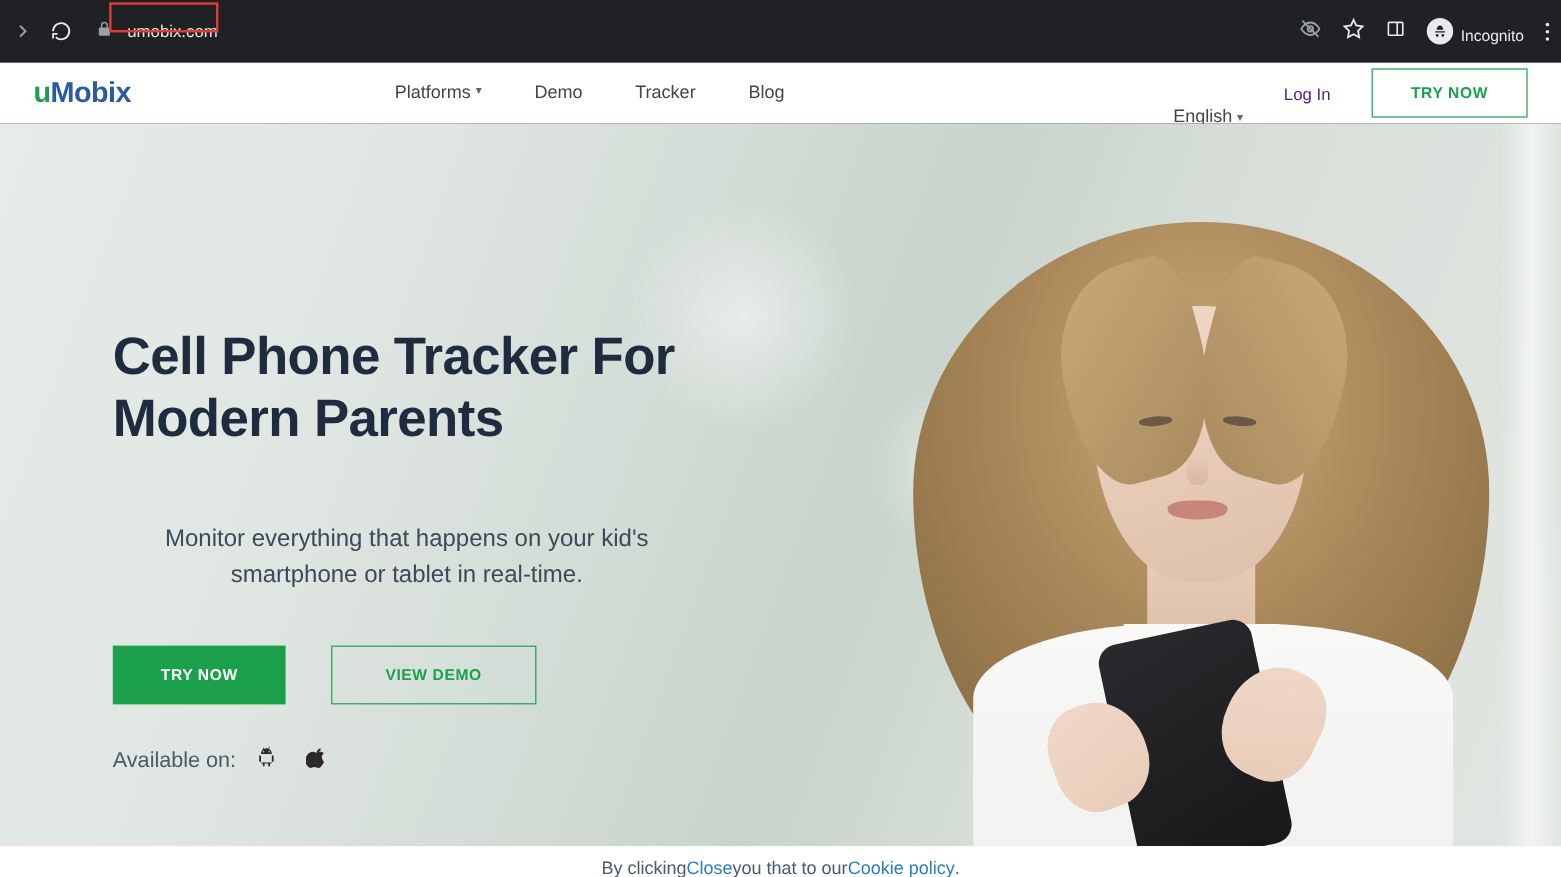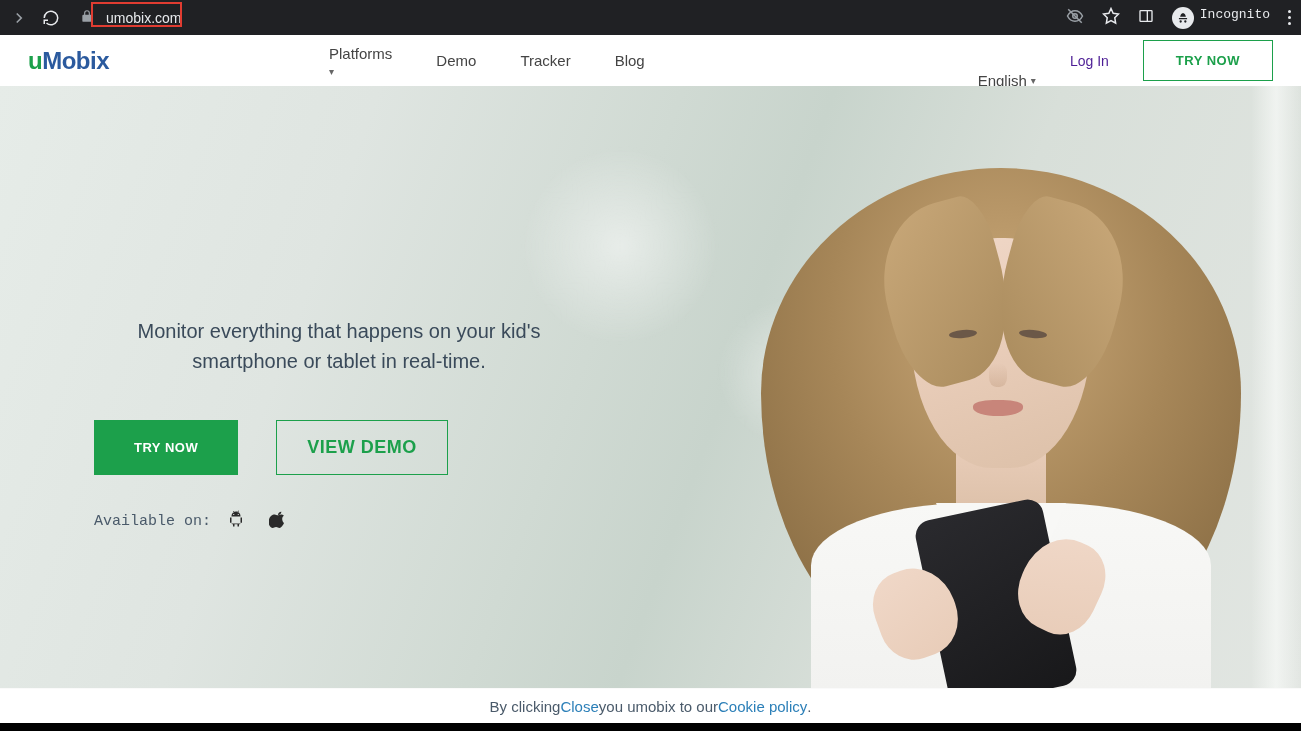--- a/index.html
+++ b/index.html
@@ -1,38 +1,38 @@
 <!DOCTYPE html>
 <html><head>
 <meta charset="utf-8">
 <style>
 * { margin: 0; padding: 0; box-sizing: border-box; }
 body { font-family: -apple-system, BlinkMacSystemFont, "Segoe UI", Arial, sans-serif; width: 1301px; height: 731px; overflow: hidden; background: #000; }
 
 
-.browser-bar { height: 35px; background: #202124; display: flex; align-items: center; padding: 0 10px; gap: 14px; position: relative; }
+.browser-bar { height: 52px; background: #202124; display: flex; align-items: center; padding: 0 10px; gap: 14px; position: relative; }
 .browser-left { display: flex; align-items: center; gap: 14px; }
 .arrow-icon, .reload-icon { color: #9aa0a6; cursor: pointer; display: flex; }
 .url-box { display: flex; align-items: center; gap: 8px; margin-left: 6px; }
 .lock-icon { color: #9aa0a6; }
 .url-text { color: #e8eaed; font-size: 14px; padding: 2px 4px; }
 .url-highlight { position: absolute; border: 2px solid #e03c31; left: 91px; top: 2px; width: 91px; height: 25px; pointer-events: none; }
 .browser-right { margin-left: auto; display: flex; align-items: center; gap: 18px; color: #e8eaed; }
-.incognito-chip { display: flex; align-items: flex-start; gap: 6px; font-size: 13px; color: #e8eaed; font-family: Liberation Mono, monospace; }
+.incognito-chip { display: flex; align-items: flex-end; gap: 6px; font-size: 13px; color: #e8eaed; }
 .incognito-circle { width: 22px; height: 22px; border-radius: 50%; background: #e8eaed; display: flex; align-items: center; justify-content: center; }
 .dots-icon { display: flex; flex-direction: column; gap: 3px; }
 .dots-icon span { width: 3px; height: 3px; border-radius: 50%; background: #e8eaed; }
 
 
 .site-header { height: 51px; background: #fff; display: flex; align-items: center; padding: 0 28px; }
 .logo { font-size: 24px; font-weight: 600; letter-spacing: -0.5px; }
 .logo-u { color: #1ca04b; }
 .logo-rest { color: #2b5a9e; }
 .nav { display: flex; gap: 44px; margin-left: 220px; align-items: center; }
-.nav-item { color: #444; font-size: 15px; cursor: pointer; display: flex; align-items: flex-start; gap: 4px; flex-direction: column; }
+.nav-item { color: #444; font-size: 15px; cursor: pointer; display: flex; align-items: flex-start; gap: 4px; }
 .chev { font-size: 10px; color: #666; }
 .header-right { margin-left: auto; display: flex; align-items: center; gap: 34px; }
 .lang { color: #444; font-size: 15px; display: flex; align-items: center; gap: 4px; cursor: pointer; margin-top: 40px; }
 .login { color: #4c1d95; font-size: 14px; cursor: pointer; }
 .try-now-btn { border: 1px solid #1ca04b; color: #1ca04b; background: #fff; padding: 12px 32px; font-size: 13px; font-weight: 700; letter-spacing: 0.5px; cursor: pointer; }
 
 
 .hero { height: 602px; background: linear-gradient(110deg, #e6ece8 0%, #dfe5e1 25%, #d0dad3 45%, #c8d4cc 55%, #d8dfd9 70%, #e2e6e2 100%); position: relative; overflow: hidden; }
 .hero-blur { position: absolute; inset: 0; filter: blur(2px); }
 .hero-blob1 { position: absolute; left: 40%; top: 10%; width: 200px; height: 200px; background: radial-gradient(circle, rgba(255,255,255,0.5), transparent 70%); }
@@ -54,22 +54,22 @@
 .phone { position: absolute; left: 170px; top: 400px; width: 130px; height: 190px; background: linear-gradient(160deg, #2a2a2e, #18181a); border-radius: 16px; transform: rotate(-12deg); }
 .hand-l { position: absolute; left: 115px; top: 460px; width: 80px; height: 90px; background: linear-gradient(160deg, #f0d8c8, #e8ccb8); border-radius: 40% 50% 45% 40%; transform: rotate(-20deg); }
 .hand-r { position: absolute; left: 260px; top: 430px; width: 80px; height: 95px; background: linear-gradient(160deg, #f0d8c8, #e8ccb8); border-radius: 50% 40% 40% 45%; transform: rotate(25deg); }
 .vline { position: absolute; right: 0; top: 0; width: 50px; height: 100%; background: linear-gradient(90deg, rgba(230,236,232,0) 0%, rgba(248,250,248,0.7) 50%, rgba(230,236,232,0) 100%); }
 
 .hero-content { position: relative; z-index: 2; padding: 170px 0 0 94px; }
 .hero-title { font-size: 44px; font-weight: 800; color: #1f2b3f; line-height: 1.15; letter-spacing: -0.5px; }
 .hero-sub { margin-top: 60px; font-size: 20px; color: #3a4a5a; line-height: 1.5; max-width: 490px; text-align: center; }
 .hero-btns { margin-top: 44px; display: flex; gap: 38px; }
 .btn-primary { background: #1ca04b; color: #fff; border: none; padding: 16px 40px; font-size: 13px; font-weight: 700; letter-spacing: 0.5px; cursor: pointer; }
-.btn-outline { background: transparent; color: #1ca04b; border: 1px solid #1ca04b; padding: 16px 30px; font-size: 18px; font-weight: 700; letter-spacing: 0.5px; cursor: pointer; }
-.available { margin-top: 34px; display: flex; align-items: center; gap: 16px; color: #4a5a6a; font-size: 15px; font-family: Liberation Mono, monospace; }
+.btn-outline { background: transparent; color: #1ca04b; border: 1px solid #1ca04b; padding: 16px 44px; font-size: 13px; font-weight: 700; letter-spacing: 0.5px; cursor: pointer; }
+.available { margin-top: 34px; display: flex; align-items: center; gap: 16px; color: #4a5a6a; font-size: 18px; }
 .plat-icons { display: flex; gap: 24px; }
 
 
 .cookie-bar { height: 35px; background: #fff; display: flex; align-items: center; justify-content: center; font-size: 15px; color: #4a5a6a; border-top: 1px solid rgba(0,0,0,0.02); }
 .cookie-bar .link { color: #2b7fb8; cursor: pointer; }
 </style>
 </head>
 <body>
 
 <div class="browser-bar">
@@ -175,20 +175,24 @@
     <div class="hair-front2"></div>
     <div class="eye-l"></div>
     <div class="eye-r"></div>
     <div class="nose"></div>
     <div class="lips"></div>
     <div class="phone"></div>
     <div class="hand-l"></div>
     <div class="hand-r"></div>
   </div>
   <div class="hero-content">
+    <h1 class="hero-title">
+      <span>Cell Phone Tracker For</span><br>
+      <span>Modern Parents</span>
+    </h1>
     <p class="hero-sub">Monitor everything that happens on your kid's smartphone or tablet in real-time.</p>
     <div class="hero-btns">
       <button class="btn-primary">TRY NOW</button>
       <button class="btn-outline">VIEW DEMO</button>
     </div>
     <div class="available">
       <span>Available on:</span>
       <div class="plat-icons">
         <span>
           <svg width="18" height="20" viewBox="0 0 24 24" fill="#2a2a2a">
@@ -203,16 +207,16 @@
             </svg>
         </span>
       </div>
     </div>
   </div>
 </div>
 
 <div class="cookie-bar">
   <span>By clicking </span>
   <span class="link">Close</span>
-  <span> you umobix to our </span>
+  <span> you that to our </span>
   <span class="link">Cookie policy</span>
   <span> .</span>
 </div>
 
 </body></html>

